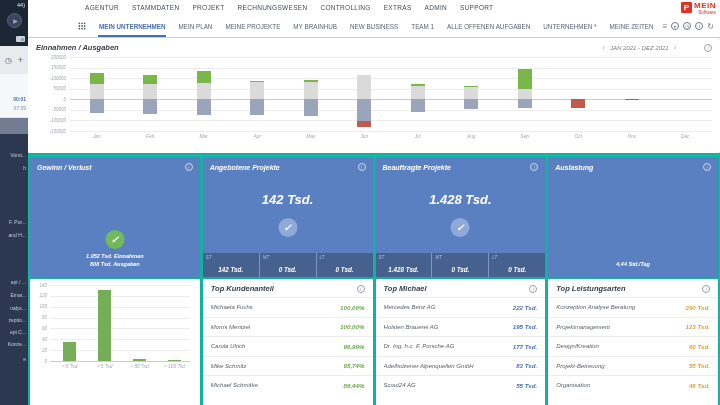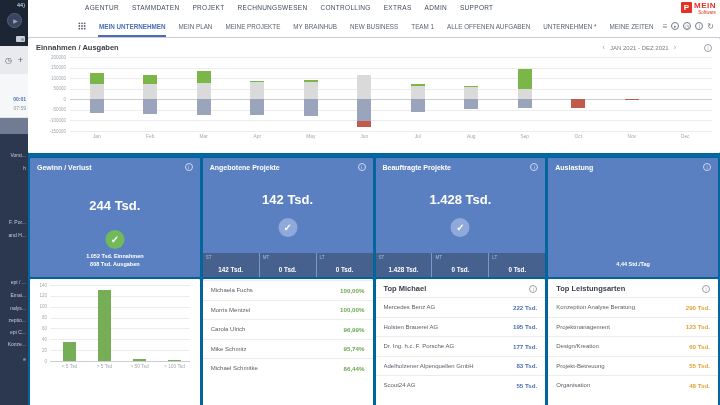--- a/index.html
+++ b/index.html
@@ -43,21 +43,21 @@
   #grid-icon { margin-left:50px; align-self:center; width:8px; height:8px; }
   #tabs { display:flex; list-style:none; gap:11px; margin-left:12px; }
   #tabs li { font-size:6.3px; color:#5a6472; display:flex; align-items:center; padding:0 1px; cursor:default; }
   #tabs li.active { color:#4a6fb5; font-weight:bold; box-shadow:inset 0 -2px 0 #4a6fb5; }
   #tab-actions { position:absolute; right:6px; top:0; height:100%; display:flex; align-items:center; gap:4px; color:#707a89; }
   .mini-circle { width:8px; height:8px; border:1px solid #707a89; border-radius:50%; font-size:5px;
                  display:flex; align-items:center; justify-content:center; }
   .mini-plain { font-size:8px; }
 
   
-  #main { position:absolute; left:28px; top:38px; right:0; bottom:0; background:#0369a1; padding:0; }
+  #main { position:absolute; left:28px; top:38px; right:0; bottom:0; background:#14b8a6; padding:0;font-style:italic; }
   .panel { background:#fff; border-radius:1px; box-shadow:0 0 2px rgba(0,0,0,.18); }
   .p-head { display:flex; align-items:center; padding:5px 8px 3px 8px; }
   .p-title { font-size:7.5px; font-weight:bold; color:#3a4149; }
   .info { margin-left:auto; width:8px; height:8px; border:1px solid #9aa0a8; border-radius:50%;
           color:#9aa0a8; font-size:5px; display:flex; align-items:center; justify-content:center; flex:0 0 auto; }
   .period { margin-left:auto; display:flex; align-items:center; gap:5px; color:#777e88; font-size:6px; }
   .period .arrow { color:#9aa0a8; font-size:7px; }
   .period + .info { margin-left:28px; }
 
   
@@ -274,21 +274,20 @@
         </div>
     </section>
 
     <section id="kpi-row">
 
       <div class="kpi">
         <div class="p-head">
           <span class="p-title">Gewinn / Verlust</span>
           <span class="info">i</span>
         </div>
-        <div class="kpi-val">244 Tsd.</div>
         <div class="check green">✓</div>
         <div class="kpi-foot">
           <div>1.052 Tsd. Einnahmen</div>
           <div>808 Tsd. Ausgaben</div>
         </div>
       </div>
 
       <div class="kpi">
         <div class="p-head">
           <span class="p-title">Angebotene Projekte</span>
@@ -372,20 +371,24 @@
             <div class="bar-seg" style="left: 64px; width: 13px; top: 9.42857px; height: 70.5714px; background: rgb(118, 173, 87);"></div>
             <div class="xlab" style="left: 54.5px; width: 32px; top: 83px;">&gt; 5 Tsd</div>
             <div class="bar-seg" style="left: 99px; width: 13px; top: 78.3714px; height: 1.62857px; background: rgb(118, 173, 87);"></div>
             <div class="xlab" style="left: 89.5px; width: 32px; top: 83px;">&gt; 50 Tsd</div>
             <div class="bar-seg" style="left: 134px; width: 13px; top: 78.9143px; height: 1.08571px; background: rgb(118, 173, 87);"></div>
             <div class="xlab" style="left: 124.5px; width: 32px; top: 83px;">&gt; 100 Tsd</div>
           </div>
       </div>
 
       <div class="wcard">
+        <div class="p-head">
+          <span class="p-title">Top Kundenanteil</span>
+          <span class="info">i</span>
+        </div>
         <div class="rows">
             <div class="lrow">
               <span class="name">Michaela Fuchs</span>
               <span class="val" style="color: rgb(105, 168, 78);">100,00%</span>
             </div>
             <div class="lrow">
               <span class="name">Morris Mentzel</span>
               <span class="val" style="color: rgb(105, 168, 78);">100,00%</span>
             </div>
             <div class="lrow">

